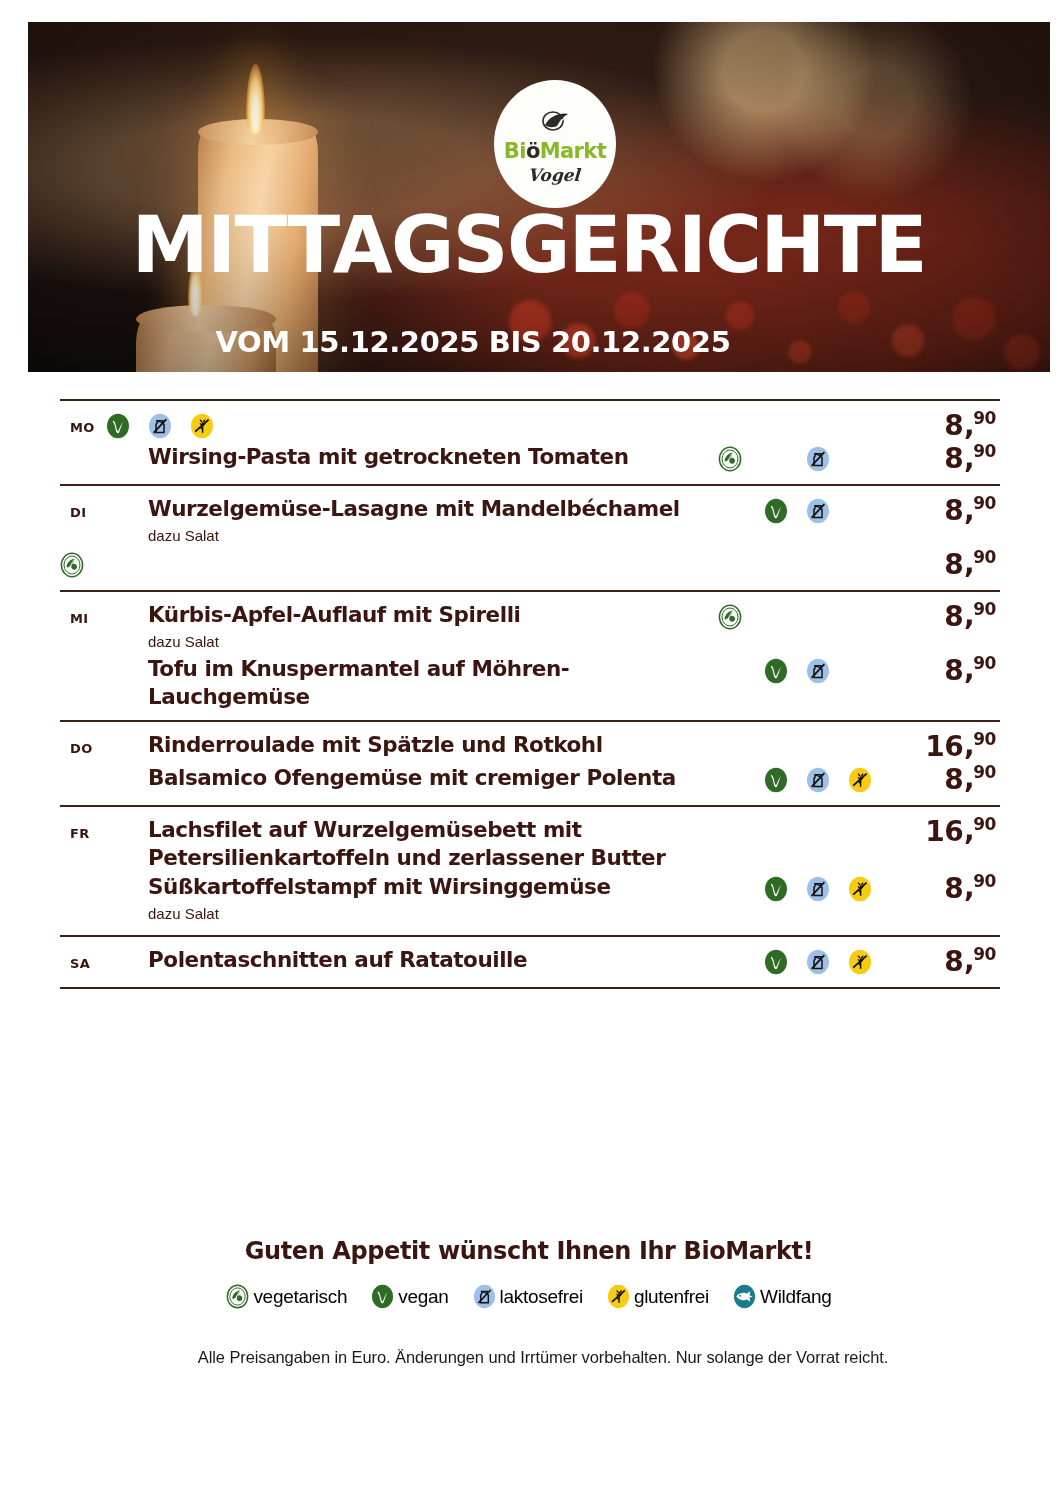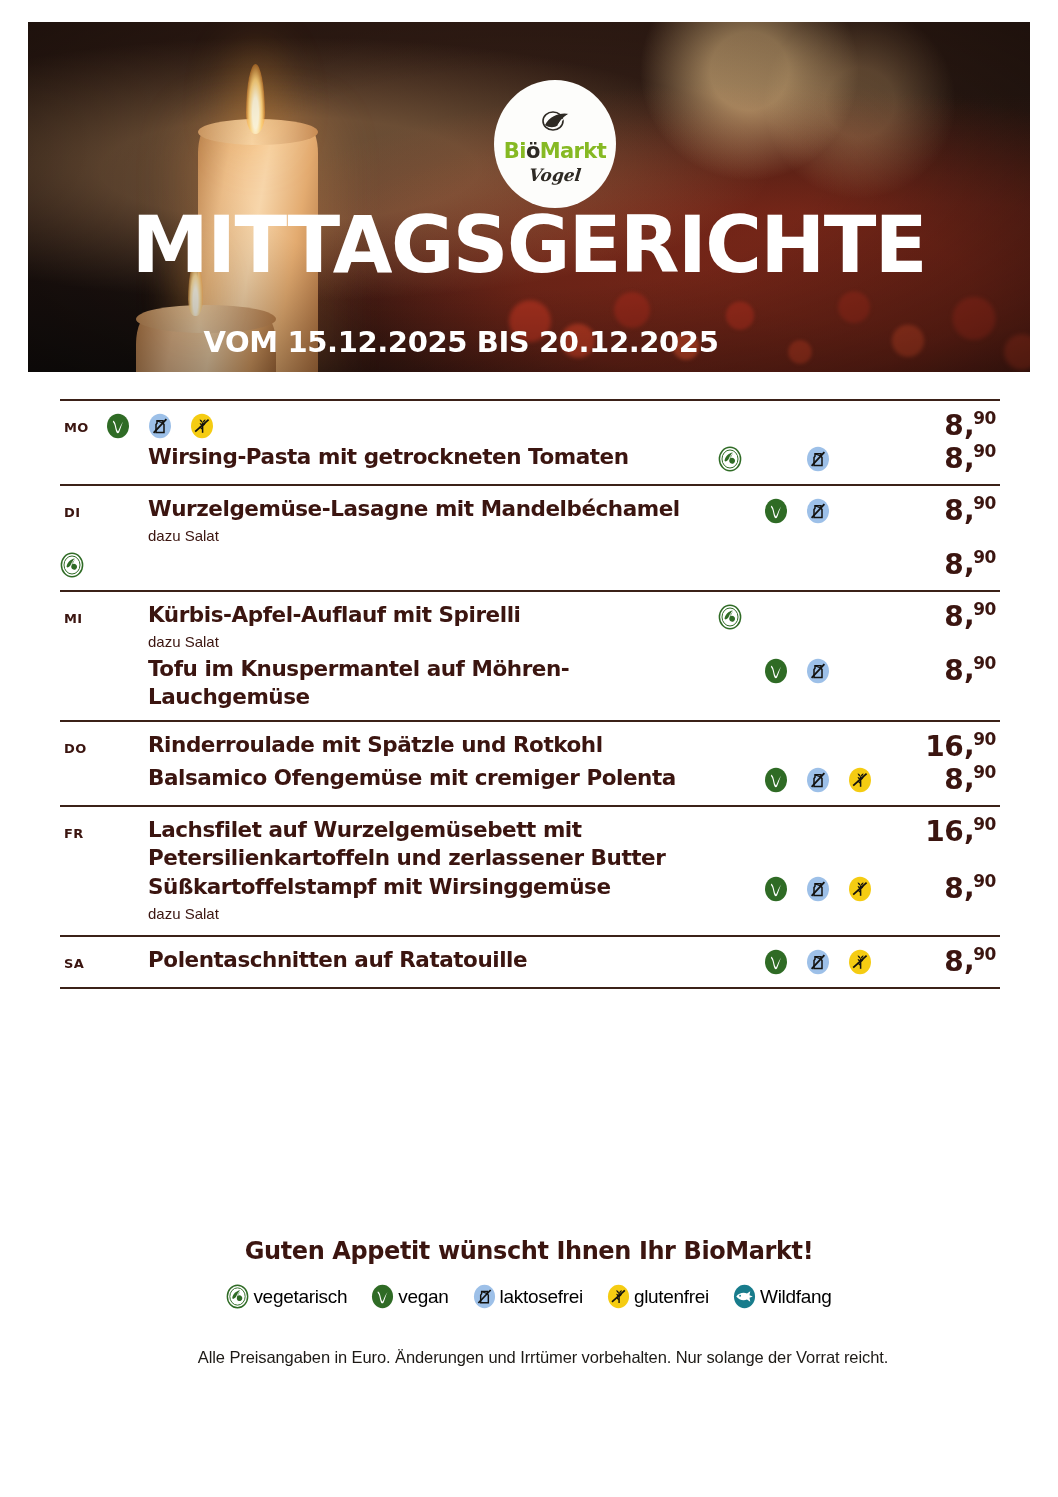--- a/index.html
+++ b/index.html
@@ -9,20 +9,21 @@
     font-family:"Liberation Sans", sans-serif;
     -webkit-font-smoothing:antialiased;
     overflow:hidden;
     position:relative;
   }
   
   .banner{
     position:absolute;left:28px;top:22px;width:1002px;height:350px;
     overflow:hidden;
     background:#1d4ed8;
+    padding-left:20px;
   }
   .banner .photo{
     position:absolute;inset:0;
     background:
       radial-gradient(circle at 72% 14%, rgba(255,214,150,0.55) 0 5%, rgba(255,200,130,0.0) 14%),
       radial-gradient(circle at 83% 23%, rgba(255,205,140,0.30) 0 4%, rgba(0,0,0,0) 11%),
       radial-gradient(ellipse at 26% 42%, rgba(255,196,130,0.30) 0 18%, rgba(0,0,0,0) 46%),
       radial-gradient(ellipse at 72% 78%, rgba(150,44,26,0.55) 0 22%, rgba(0,0,0,0) 55%),
       radial-gradient(ellipse at 92% 70%, rgba(120,40,26,0.45) 0 18%, rgba(0,0,0,0) 50%),
       linear-gradient(180deg,#311c14 0%, #2b1a13 28%, #241511 58%, #15100e 100%);
@@ -108,37 +109,37 @@
     position:absolute;left:0;top:0;width:1002px;text-align:center;
   }
   .headline .title{
     position:absolute;left:0;top:184px;width:1002px;
     font-family:"DejaVu Sans", sans-serif;
     font-weight:bold;font-size:78px;line-height:1;color:#ffffff;
     letter-spacing:-1.5px;
     transform:scaleX(0.99);
   }
   .headline .subtitle{
-    position:absolute;left:4px;top:306px;width:858px;
+    position:absolute;left:16px;top:306px;width:858px;
     font-family:"DejaVu Sans", sans-serif;
     font-weight:bold;font-size:29px;line-height:1;color:#ffffff;letter-spacing:-0.4px;
   }
 
   
   .menu{
     position:absolute;left:60px;top:399px;width:940px;
   }
   .daygroup{
     border-bottom:2.5px solid #3b2118;
     position:relative;
     padding:9px 0 8px 0;
   }
   .daygroup:first-child{border-top:2.5px solid #3b2118;}
   .daycode{
-    position:absolute;left:4px;top:19px;
+    position:absolute;left:10px;top:19px;
     font-family:"DejaVu Sans", sans-serif;font-weight:bold;font-size:13px;
     color:#3b1510;letter-spacing:0.4px;
   }
   .dish{
     position:relative;min-height:33px;
   }
   .dishline{
     display:flex;align-items:flex-start;
   }
   .dish-name{

